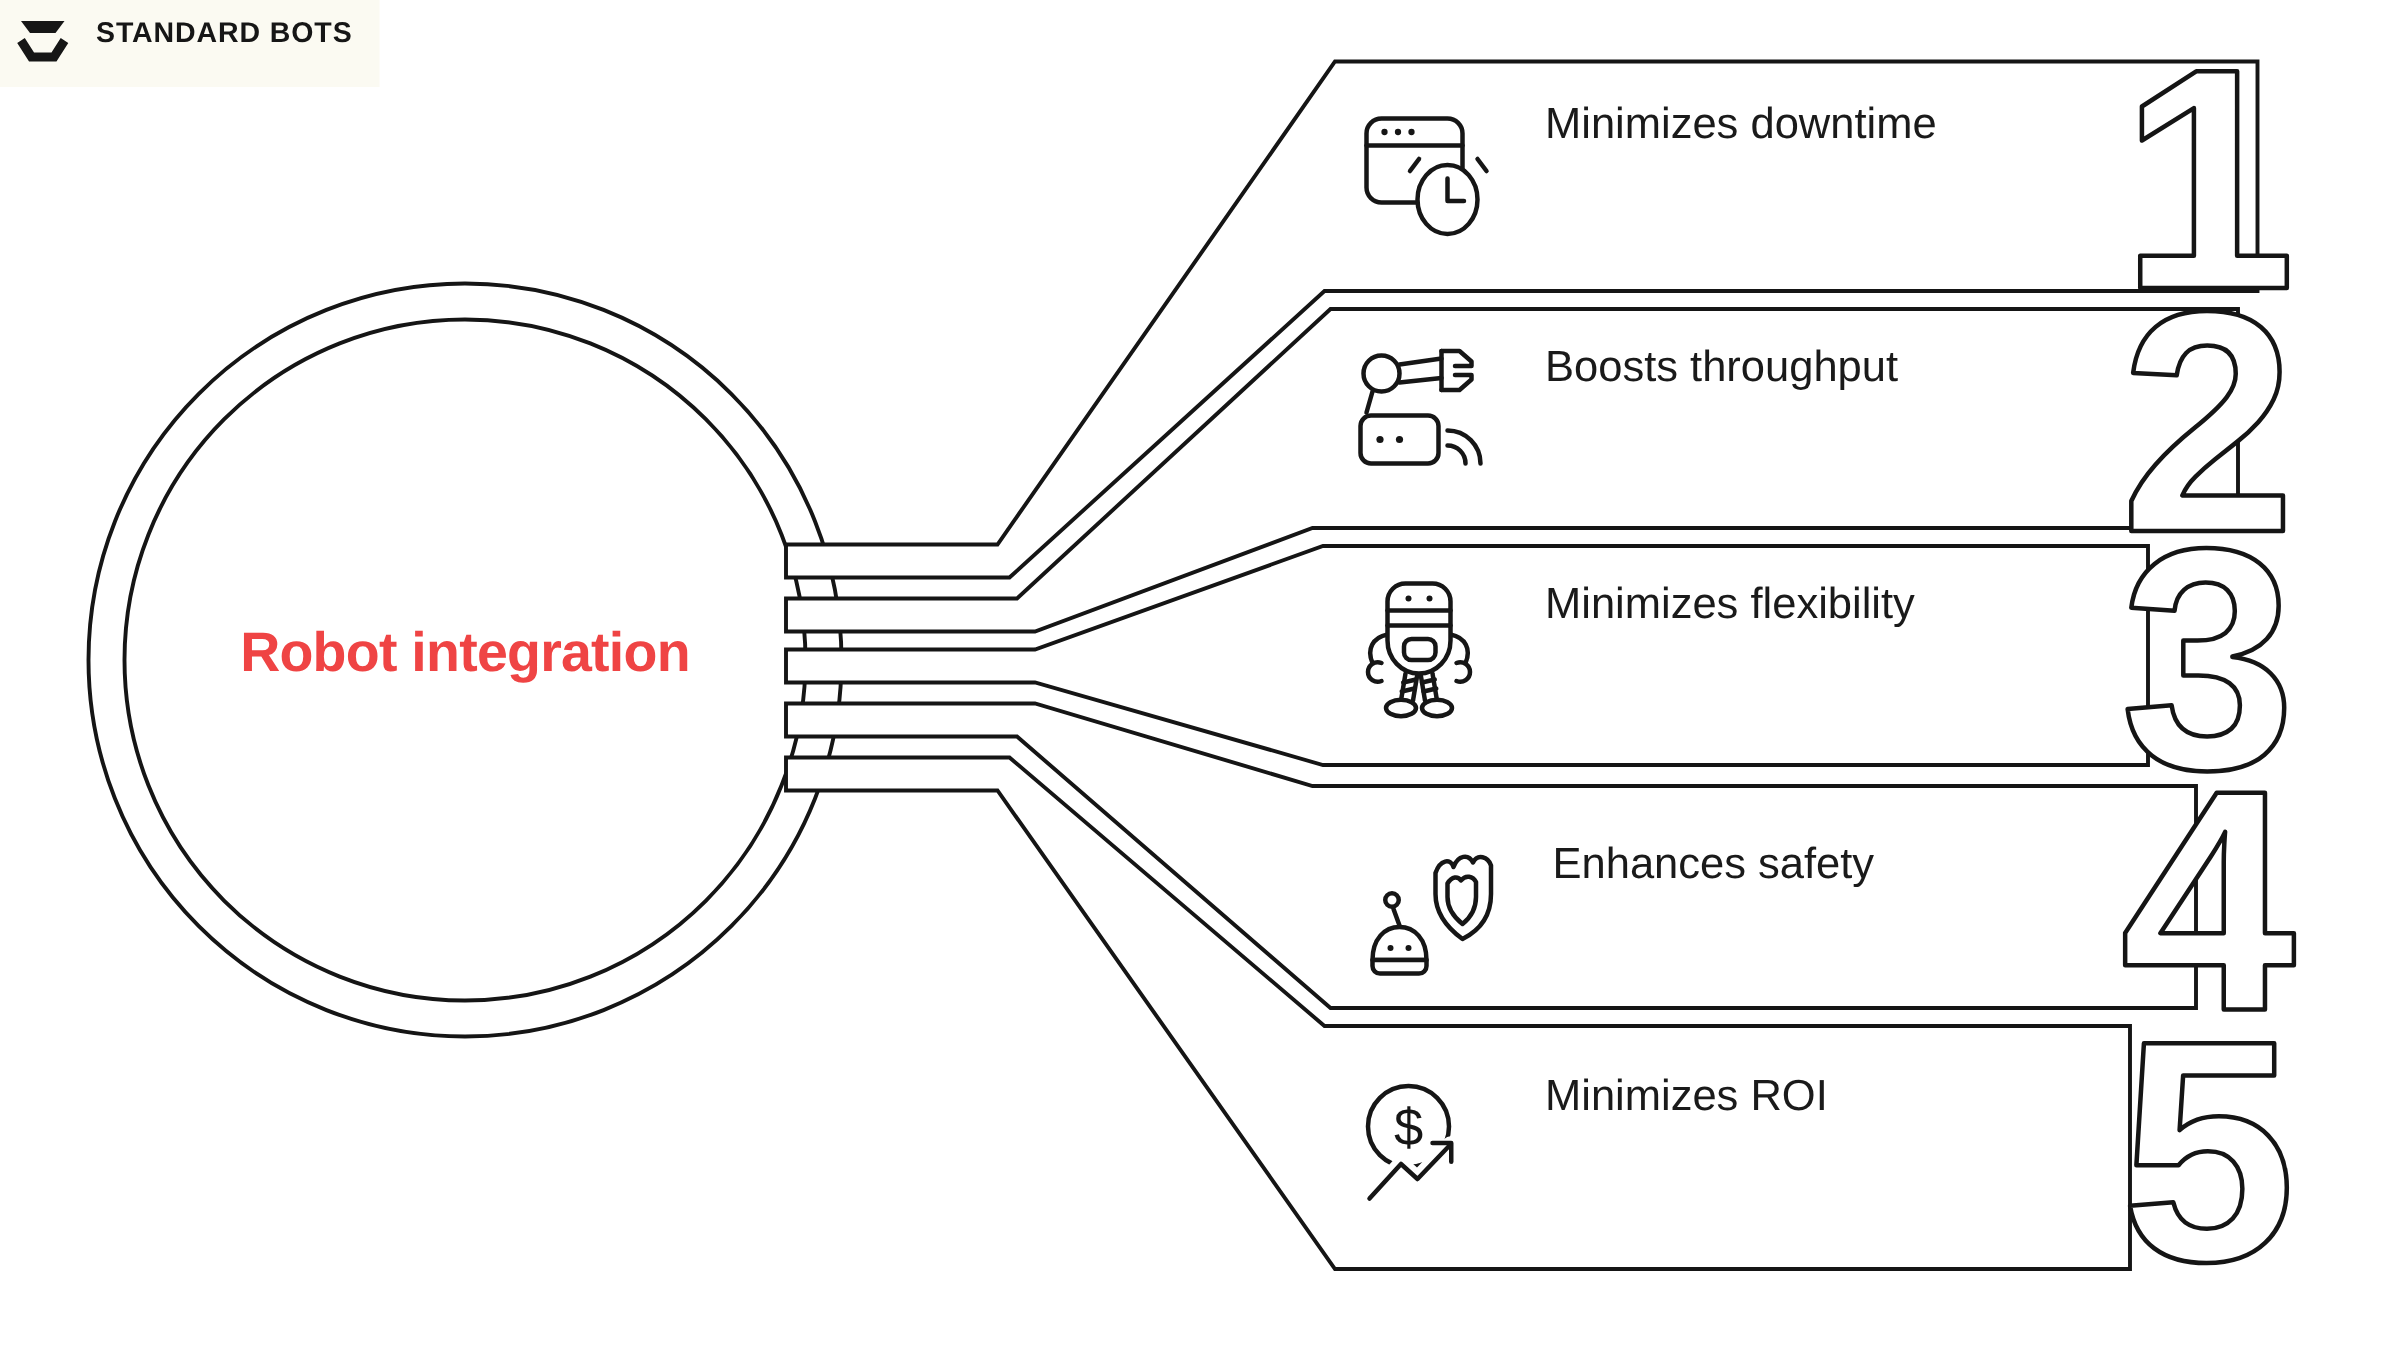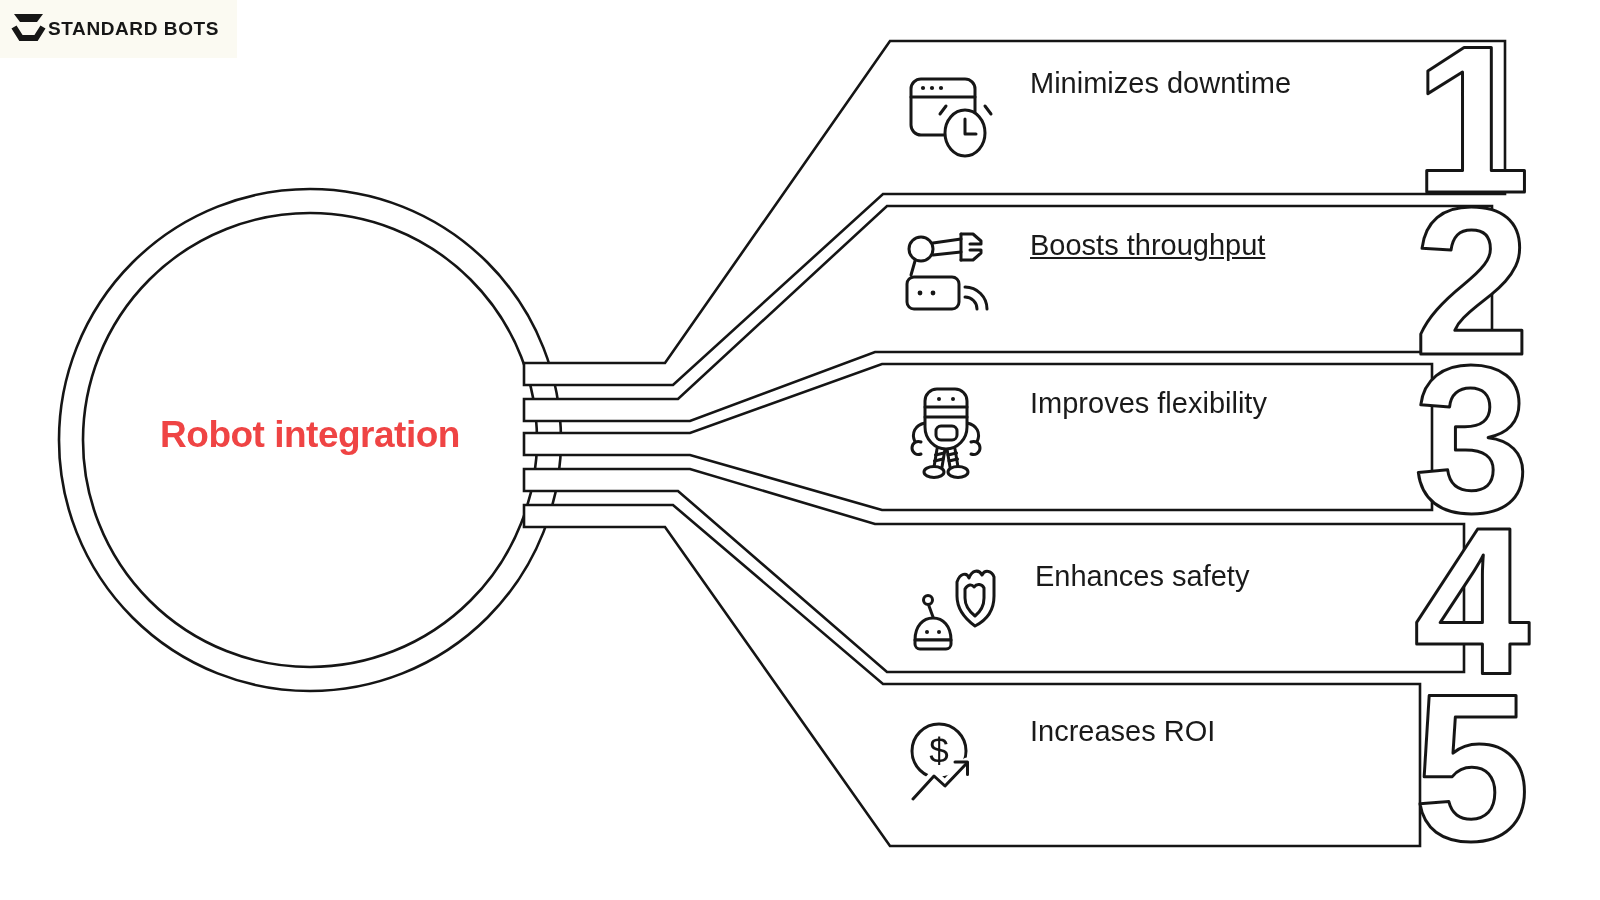--- a/index.html
+++ b/index.html
@@ -2,36 +2,36 @@
 <html><head>
 <meta charset="utf-8">
 <style>
   html,body{margin:0;padding:0;background:#ffffff;}
   .canvas{
     position:relative;width:1600px;height:900px;background:#ffffff;overflow:hidden;
     font-family:"Liberation Sans",sans-serif;color:#1a1a1a;
   }
   .diagram-svg{position:absolute;left:0;top:0;width:1600px;height:900px;}
   .logo{
-    position:absolute;left:0;top:0;display:flex;align-items:center;gap:1px;
+    position:absolute;left:0;top:0;display:flex;gap:17px;
     background:#fbfaf2;padding:12px 18px 13px 10px;
   }
   .logo-text{font-size:19px;font-weight:700;letter-spacing:0.6px;color:#161616;white-space:nowrap;}
   .center-label{
     position:absolute;left:110px;top:414px;width:400px;text-align:center;
     font-size:37px;font-weight:700;letter-spacing:-0.5px;color:#ef4444;
   }
   .item-row{
     position:absolute;left:903px;width:470px;height:100px;
     display:flex;gap:27px;
   }
   .item-icon{width:100px;height:100px;flex:0 0 auto;}
   .item-icon svg{width:100%;height:100%;display:block;}
   .item-label{font-size:29px;font-weight:400;color:#1a1a1a;white-space:nowrap;}
-  .row-1{top:67px;} .row-2{top:229px;text-decoration:underline;} .row-3{top:387px;} .row-4{top:560px;gap:32px;} .row-5{top:715px;}
+  .row-1{top:67px;} .row-2{top:229px;} .row-3{top:387px;} .row-4{top:560px;gap:32px;} .row-5{top:715px;}
 </style>
 </head>
 <body>
 
 <div class="canvas">
 
   <svg class="diagram-svg" viewBox="0 0 1600 900">
 
     <g fill="none" stroke="#151515" stroke-width="2.6">
       <circle cx="310" cy="440" r="251"></circle>
@@ -128,21 +128,21 @@
           <ellipse cx="55" cy="85" rx="10" ry="5.5" fill="#ffffff"></ellipse>
           <path d="M22,40 V14 a12,12 0 0 1 12,-12 h18 a12,12 0 0 1 12,12 V40 a21,22 0 0 1 -42,0 Z" fill="#ffffff"></path>
           <line x1="22" y1="20" x2="64" y2="20"></line>
           <line x1="22" y1="30" x2="64" y2="30"></line>
           <circle cx="36" cy="12" r="2" fill="#161616" stroke="none"></circle>
           <circle cx="50" cy="12" r="2" fill="#161616" stroke="none"></circle>
           <rect x="33" y="39" width="21" height="14" rx="5"></rect>
         </g>
       </svg>
     </span>
-    <span class="item-label">Improves flexibility</span>
+    <span class="item-label">Minimizes flexibility</span>
   </div>
 
   <div class="item-row row-4">
     <span class="item-icon">
       <svg viewBox="0 0 100 100">
         <g fill="none" stroke="#161616" stroke-width="3" stroke-linecap="round" stroke-linejoin="round">
           <line x1="30" y1="57" x2="26" y2="46"></line>
           <circle cx="25" cy="40" r="4.5"></circle>
           <path d="M12,80 C12,66 20,58 30,58 C40,58 48,66 48,80 Z" fill="#ffffff"></path>
           <path d="M12,80 h36 v4 a5,5 0 0 1 -5,5 h-26 a5,5 0 0 1 -5,-5 Z" fill="#ffffff"></path>
@@ -161,16 +161,16 @@
       <svg viewBox="0 0 100 100">
         <g fill="none" stroke="#161616" stroke-width="3" stroke-linecap="round" stroke-linejoin="round">
           <circle cx="36" cy="36" r="27"></circle>
           <text x="36" y="48" font-size="35" font-weight="400" text-anchor="middle" fill="#161616" stroke="none" font-family="Liberation Sans, sans-serif">$</text>
           <polyline points="10,84 31,61 42,71 64,48" stroke="#ffffff" stroke-width="11"></polyline>
           <polyline points="10,84 31,61 42,71 64,48"></polyline>
           <polyline points="52,47 64.5,47 64.5,59.5"></polyline>
         </g>
       </svg>
     </span>
-    <span class="item-label">Increases ROI</span>
+    <span class="item-label">Minimizes ROI</span>
   </div>
 
 </div>
 
 </body></html>

